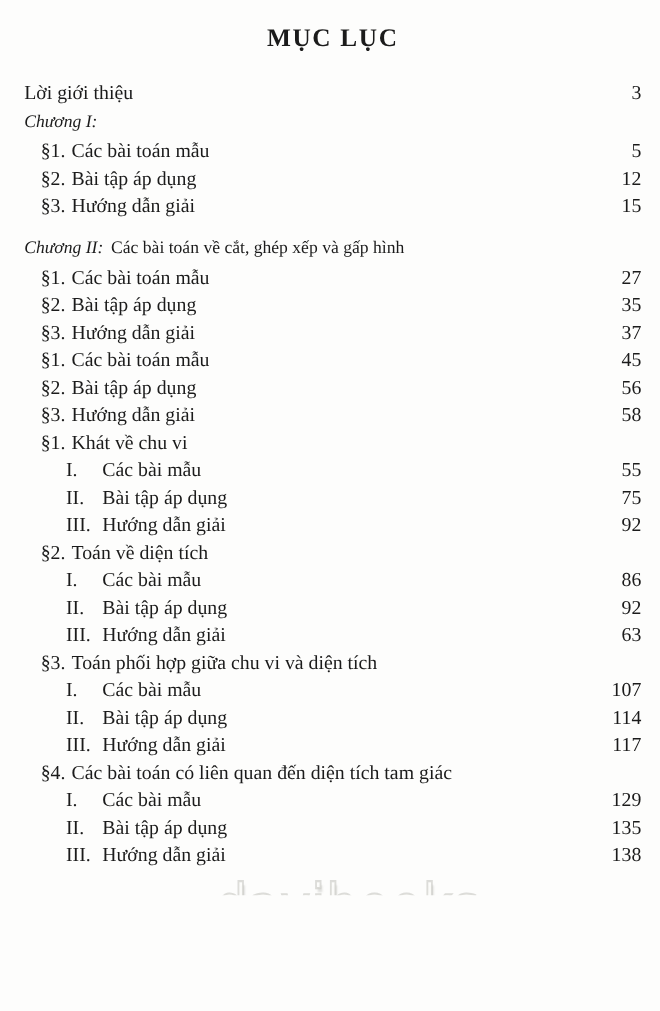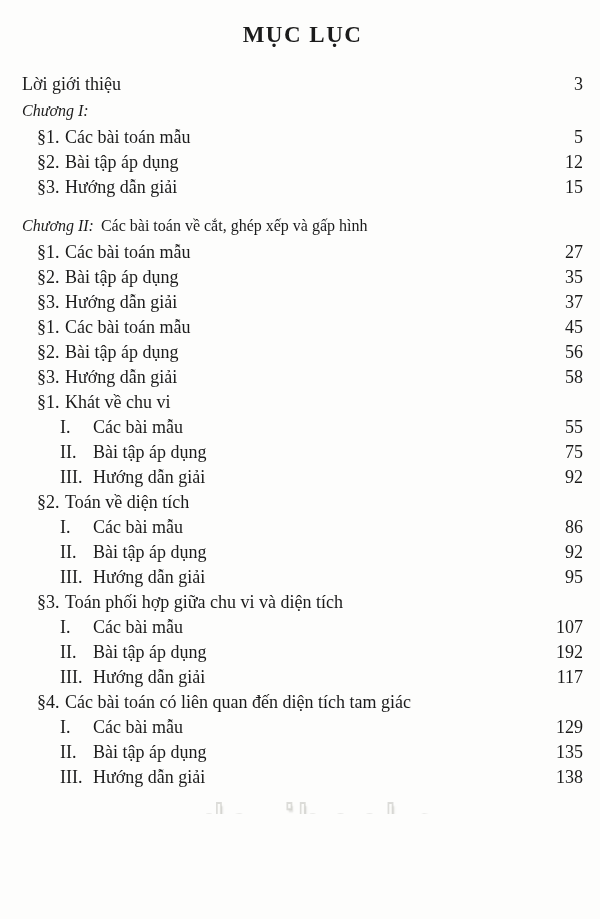--- a/index.html
+++ b/index.html
@@ -165,36 +165,36 @@
       <span class="pg">86</span>
     </div>
     <div class="row lvl2">
       <span class="num">II.</span>
       <span class="txt">Bài tập áp dụng</span>
       <span class="pg">92</span>
     </div>
     <div class="row lvl2">
       <span class="num">III.</span>
       <span class="txt">Hướng dẫn giải</span>
-      <span class="pg">95</span>
+      <span class="pg">63</span>
     </div>
     <div class="row lvl1">
       <span class="num">§3.</span>
       <span class="txt">Toán phối hợp giữa chu vi và diện tích</span>
       <span class="pg"></span>
     </div>
     <div class="row lvl2">
       <span class="num">I.</span>
       <span class="txt">Các bài mẫu</span>
       <span class="pg">107</span>
     </div>
     <div class="row lvl2">
       <span class="num">II.</span>
       <span class="txt">Bài tập áp dụng</span>
-      <span class="pg">192</span>
+      <span class="pg">114</span>
     </div>
     <div class="row lvl2">
       <span class="num">III.</span>
       <span class="txt">Hướng dẫn giải</span>
       <span class="pg">117</span>
     </div>
     <div class="row lvl1">
       <span class="num">§4.</span>
       <span class="txt">Các bài toán có liên quan đến diện tích tam giác</span>
       <span class="pg"></span>

